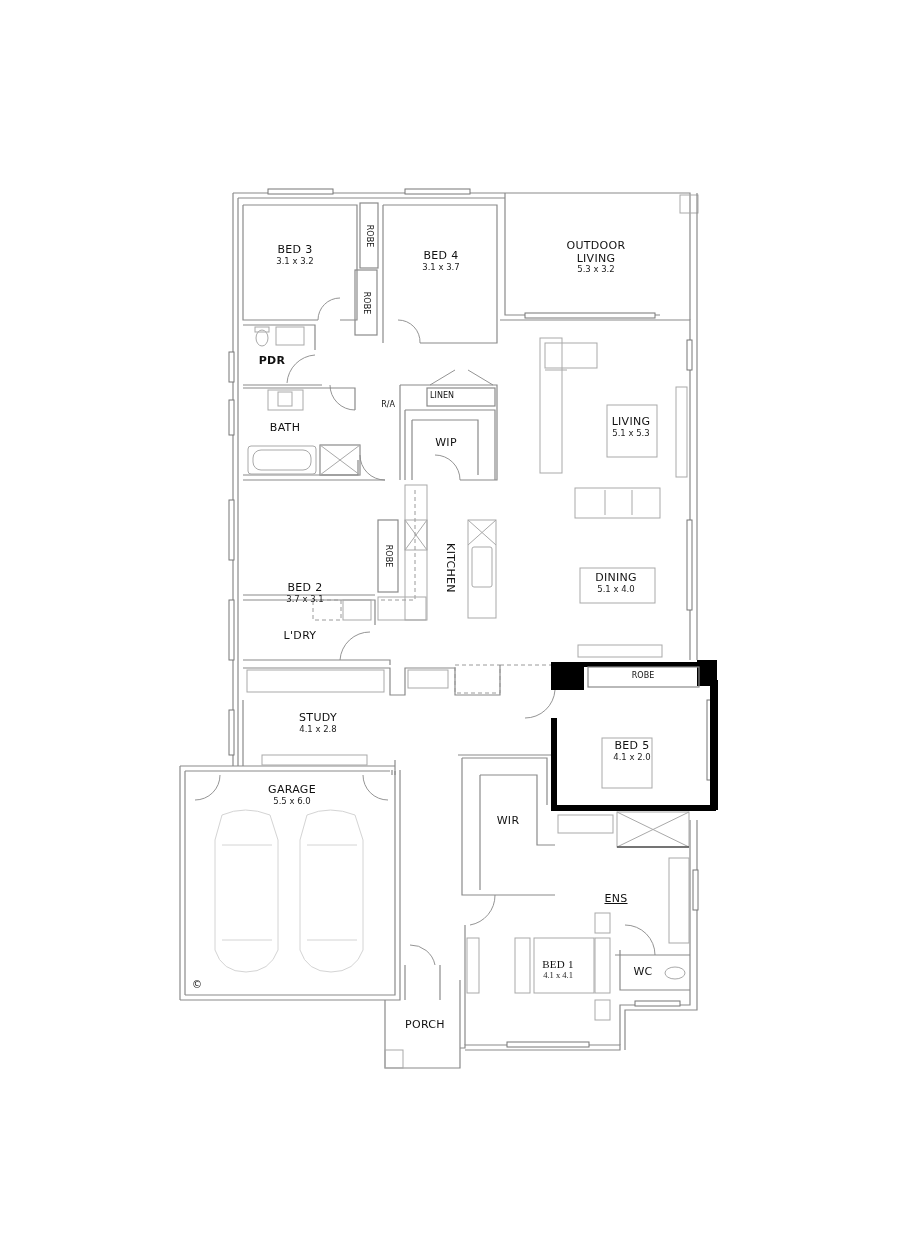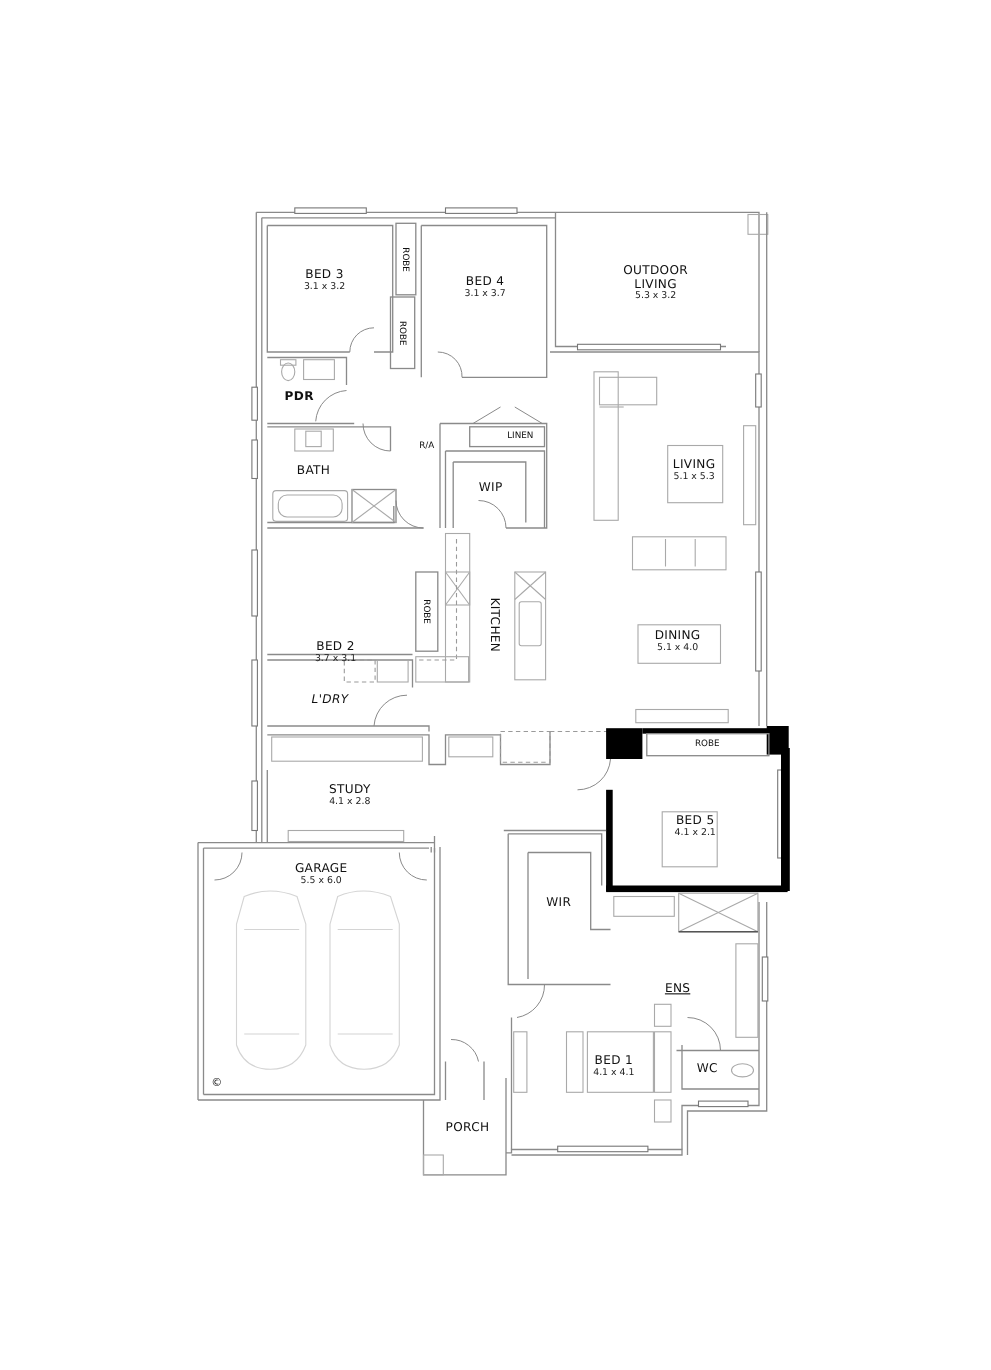--- a/index.html
+++ b/index.html
@@ -231,21 +231,21 @@
   <div class="name">OUTDOOR</div>
   <div class="name">LIVING</div>
   <div class="dim">5.3 x 3.2</div>
 </div>
 <div class="lbl" style="left:272px;top:355px;font-weight:bold;">
   <div class="name">PDR</div>
 </div>
 <div class="lbl" style="left:285px;top:422px;">
   <div class="name">BATH</div>
 </div>
-<div class="lbl" style="left:473px;top:391px;">
+<div class="lbl" style="left:442px;top:391px;">
   <div class="small">LINEN</div>
 </div>
 <div class="lbl" style="left:388px;top:400px;">
   <div class="small">R/A</div>
 </div>
 <div class="lbl" style="left:446px;top:437px;">
   <div class="name">WIP</div>
 </div>
 <div class="lbl" style="left:631px;top:416px;">
   <div class="name">LIVING</div>
@@ -253,42 +253,42 @@
 </div>
 <div class="lbl" style="left:305px;top:534px;margin-top:48px;">
   <div class="name">BED 2</div>
   <div class="dim">3.7 x 3.1</div>
 </div>
 <div class="vert name" style="left:450px;top:568px;">KITCHEN</div>
 <div class="lbl" style="left:616px;top:572px;">
   <div class="name">DINING</div>
   <div class="dim">5.1 x 4.0</div>
 </div>
-<div class="lbl" style="left:300px;top:630px;font-style:italic;">
+<div class="lbl" style="left:300px;top:630px;">
   <div class="name">L'DRY</div>
 </div>
 <div class="lbl" style="left:318px;top:712px;text-align:center;">
   <div class="name">STUDY</div>
   <div class="dim">4.1 x 2.8</div>
 </div>
 <div class="lbl" style="left:632px;top:740px;text-align:center;">
   <div class="name">BED 5</div>
-  <div class="dim">4.1 x 2.1</div>
+  <div class="dim">4.1 x 2.0</div>
 </div>
 <div class="lbl" style="left:292px;top:784px;">
   <div class="name">GARAGE</div>
   <div class="dim">5.5 x 6.0</div>
 </div>
 <div class="lbl" style="left:508px;top:815px;">
   <div class="name">WIR</div>
 </div>
 <div class="lbl" style="left:616px;top:893px;text-decoration:underline;">
   <div class="name">ENS</div>
 </div>
-<div class="lbl" style="left:558px;top:958px;">
+<div class="lbl" style="left:558px;top:958px;font-family:Liberation Serif, serif;">
   <div class="name">BED 1</div>
   <div class="dim">4.1 x 4.1</div>
 </div>
 <div class="lbl" style="left:643px;top:966px;">
   <div class="name">WC</div>
 </div>
 <div class="lbl" style="left:425px;top:1019px;">
   <div class="name">PORCH</div>
 </div>
 

